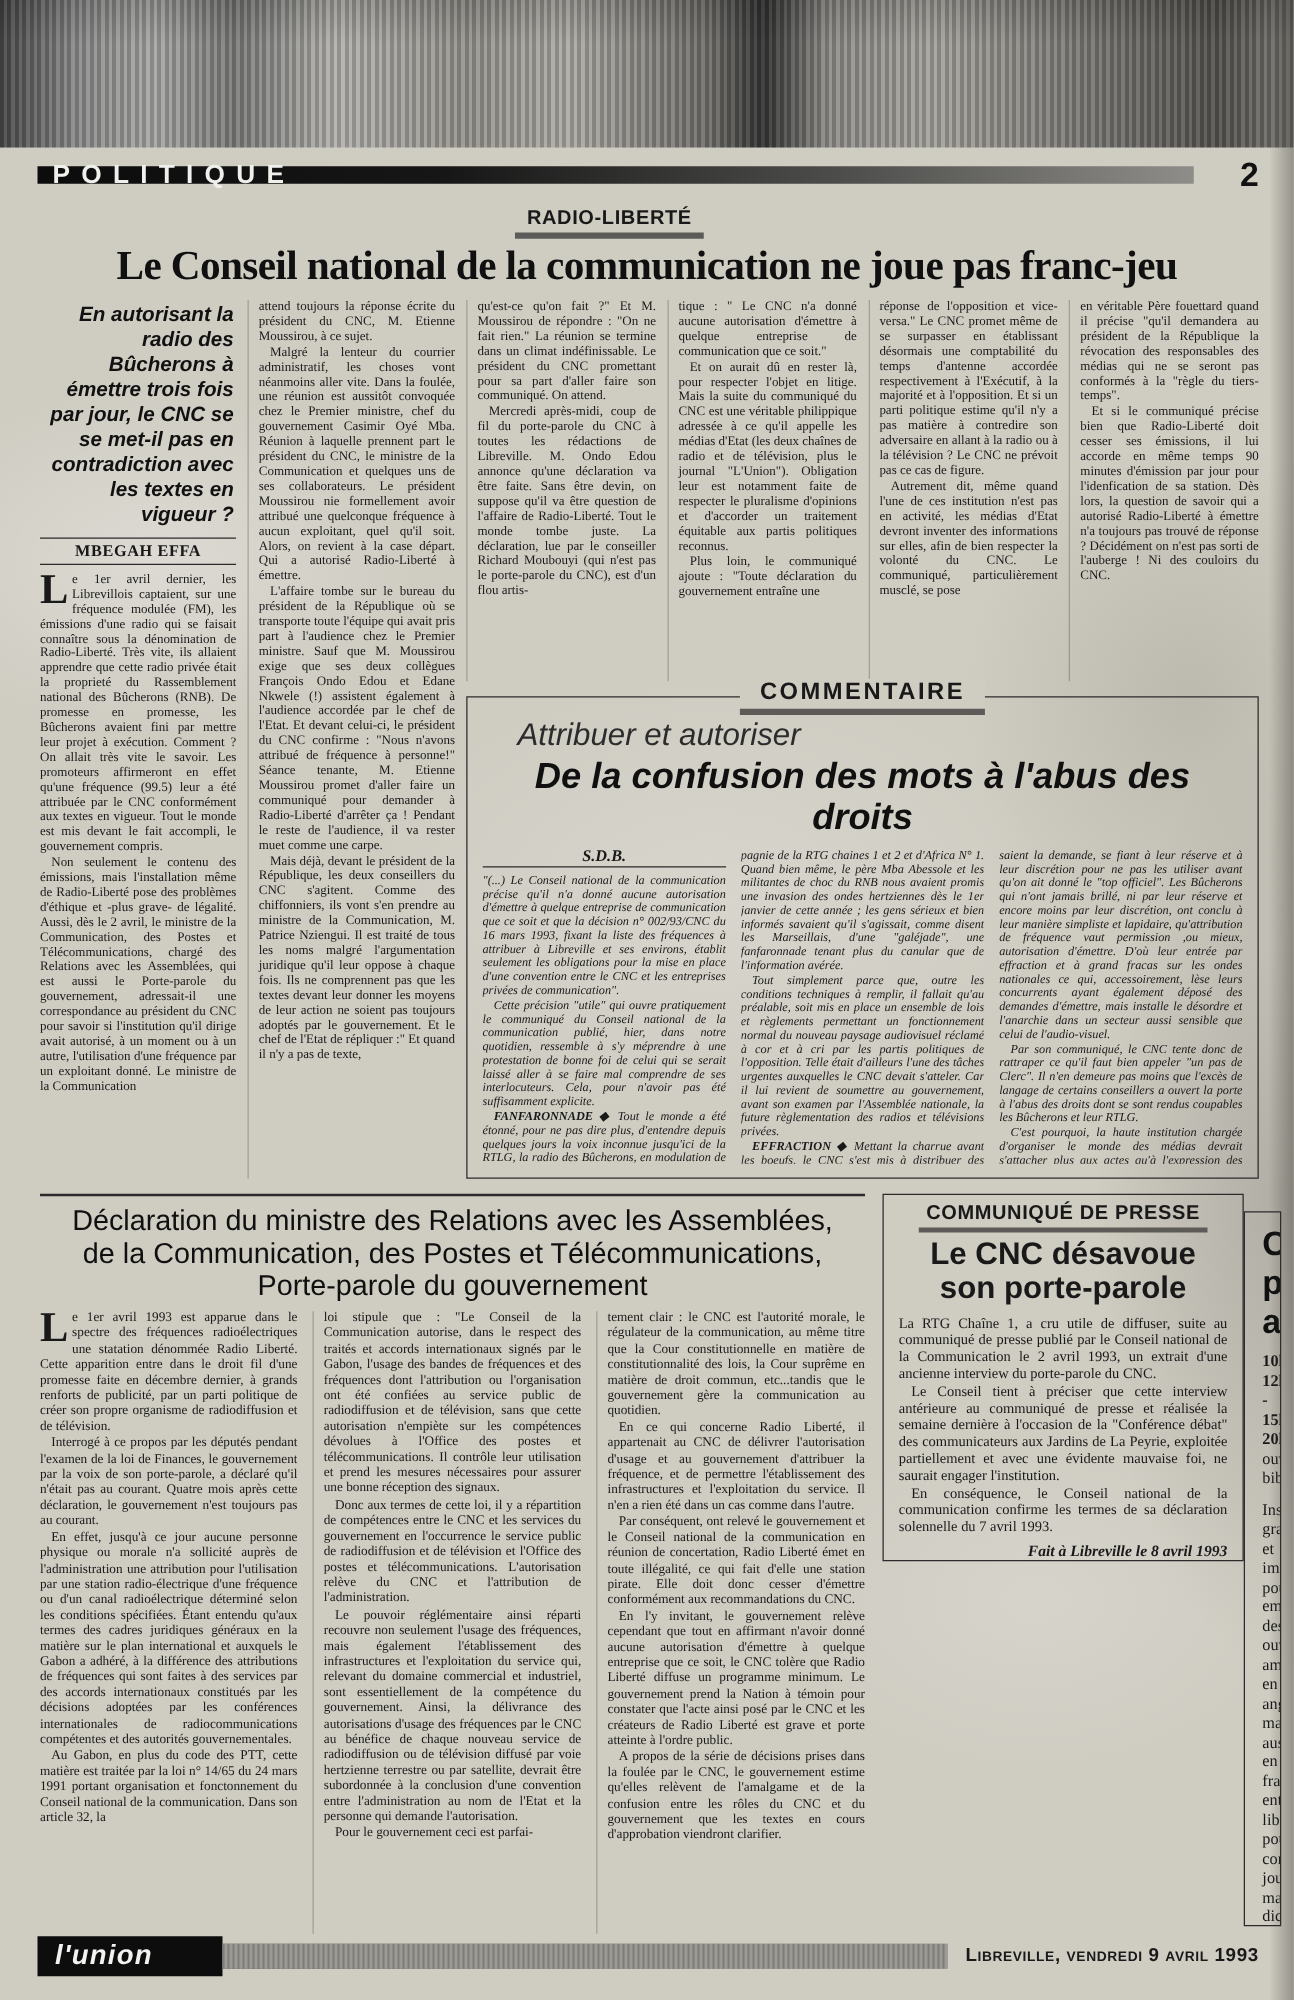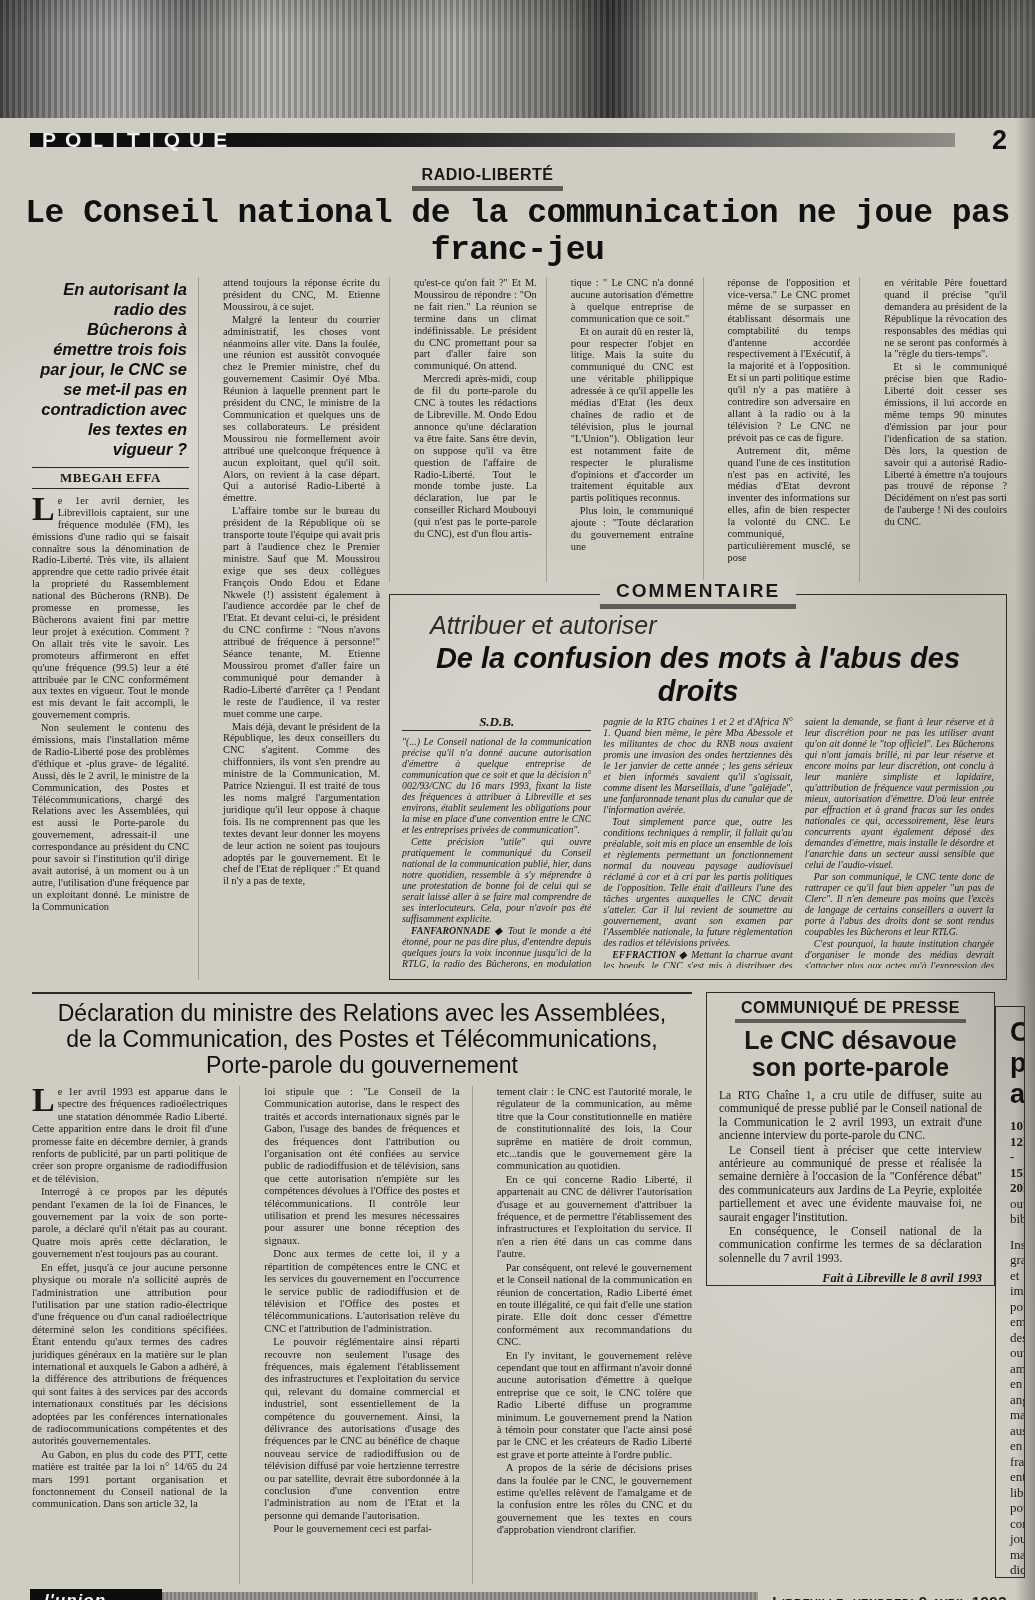--- a/index.html
+++ b/index.html
@@ -28,29 +28,29 @@
   .section-bar{flex:1;height:14px;display:flex;align-items:center;
     background:linear-gradient(90deg,#0c0c0c 0%,#161616 35%,#4e4e4c 70%,#8e8d89 100%);}
   .section-label{color:#efefec;font-family:"Liberation Sans",sans-serif;font-weight:bold;
     font-size:21px;letter-spacing:9px;padding-left:12px;}
   .page-num{width:52px;text-align:right;font-family:"Liberation Sans",sans-serif;
     font-weight:bold;font-size:27px;color:#111;}
   
   .kicker-row{text-align:center;margin:10px 180px 0 120px;}
   .kicker{display:inline-block;font-family:"Liberation Sans",sans-serif;font-weight:bold;
     font-size:16px;letter-spacing:.5px;border-bottom:5px solid #5c5b57;padding:0 10px 2px;}
-  .headline{margin:4px 20px 0;text-align:center;font-family:Liberation Mono, monospace;
+  .headline{margin:4px 20px 0;text-align:center;font-family:Liberation Serif, serif;
     font-weight:bold;font-size:33px;letter-spacing:-.5px;color:#101010;}
   
   .main-row{display:flex;margin:8px 28px 0 32px;height:703px;gap:9px;}
   .ncol{overflow:hidden;text-align:justify;font-size:10.4px;line-height:11.9px;}
   .ncol .para{margin:0;}
   .ncol .para + .para{text-indent:9px;margin-top:1px;}
   .w160{width:157px;flex:none;}
-  .rule-l{border-left:1px solid rgba(40,40,40,.28);padding-left:24px;}
+  .rule-l{border-left:1px solid rgba(40,40,40,.28);padding-left:8px;}
   .standfirst{font-family:"Liberation Sans",sans-serif;font-weight:bold;font-style:italic;
     font-size:16.5px;line-height:20px;text-align:right;color:#111;padding:2px 2px 8px 0;}
   .byline{font-weight:bold;font-size:13px;text-align:center;letter-spacing:.5px;
     border-top:1.5px solid #2a2a2a;border-bottom:1.5px solid #2a2a2a;
     padding:4px 0;margin-bottom:6px;}
   .dropcap{float:left;font-size:34px;line-height:25px;font-weight:bold;padding:1px 3px 0 0;}
   .right-block{flex:1;display:flex;flex-direction:column;}
   .top-cols{display:flex;gap:9px;height:305px;}
   .top-cols .ncol{flex:1;}
   
@@ -92,21 +92,21 @@
   .pr-sign{text-align:right;font-weight:bold;font-style:italic;font-size:12.5px;
     line-height:15px;margin-top:6px;}
   .cc-box{border:1.6px solid #2b2b2b;margin-top:14px;flex:1;padding:8px 14px;overflow:hidden;}
   .cc-title{font-family:"Liberation Sans",sans-serif;font-weight:bold;font-size:27px;
     margin:2px 0 8px;color:#101010;}
   .cc-list{font-size:13px;line-height:15.5px;text-align:justify;}
   .cc-list .para{margin:0 0 10px;text-indent:0;}
   
   .footer{display:flex;align-items:center;margin:10px 28px 0 30px;height:27px;}
   .union-box{background:#0d0d0d;color:#f2f2ef;font-family:"Liberation Sans",sans-serif;
-    font-weight:bold;font-style:italic;font-size:17px;letter-spacing:1px;
+    font-weight:bold;font-style:italic;font-size:22px;letter-spacing:1px;
     padding:2px 56px 4px 14px;}
   .footer-strip{flex:1;height:20px;align-self:center;
     background:repeating-linear-gradient(90deg,#7e7d79 0 2px,#9b9a95 2px 4px),
       linear-gradient(90deg,#555,#999);}
   .footer-date{font-family:"Liberation Sans",sans-serif;font-weight:bold;font-size:15px;
     font-variant:small-caps;letter-spacing:.5px;padding-left:14px;white-space:nowrap;}
 </style>
 </head>
 <body>
 

